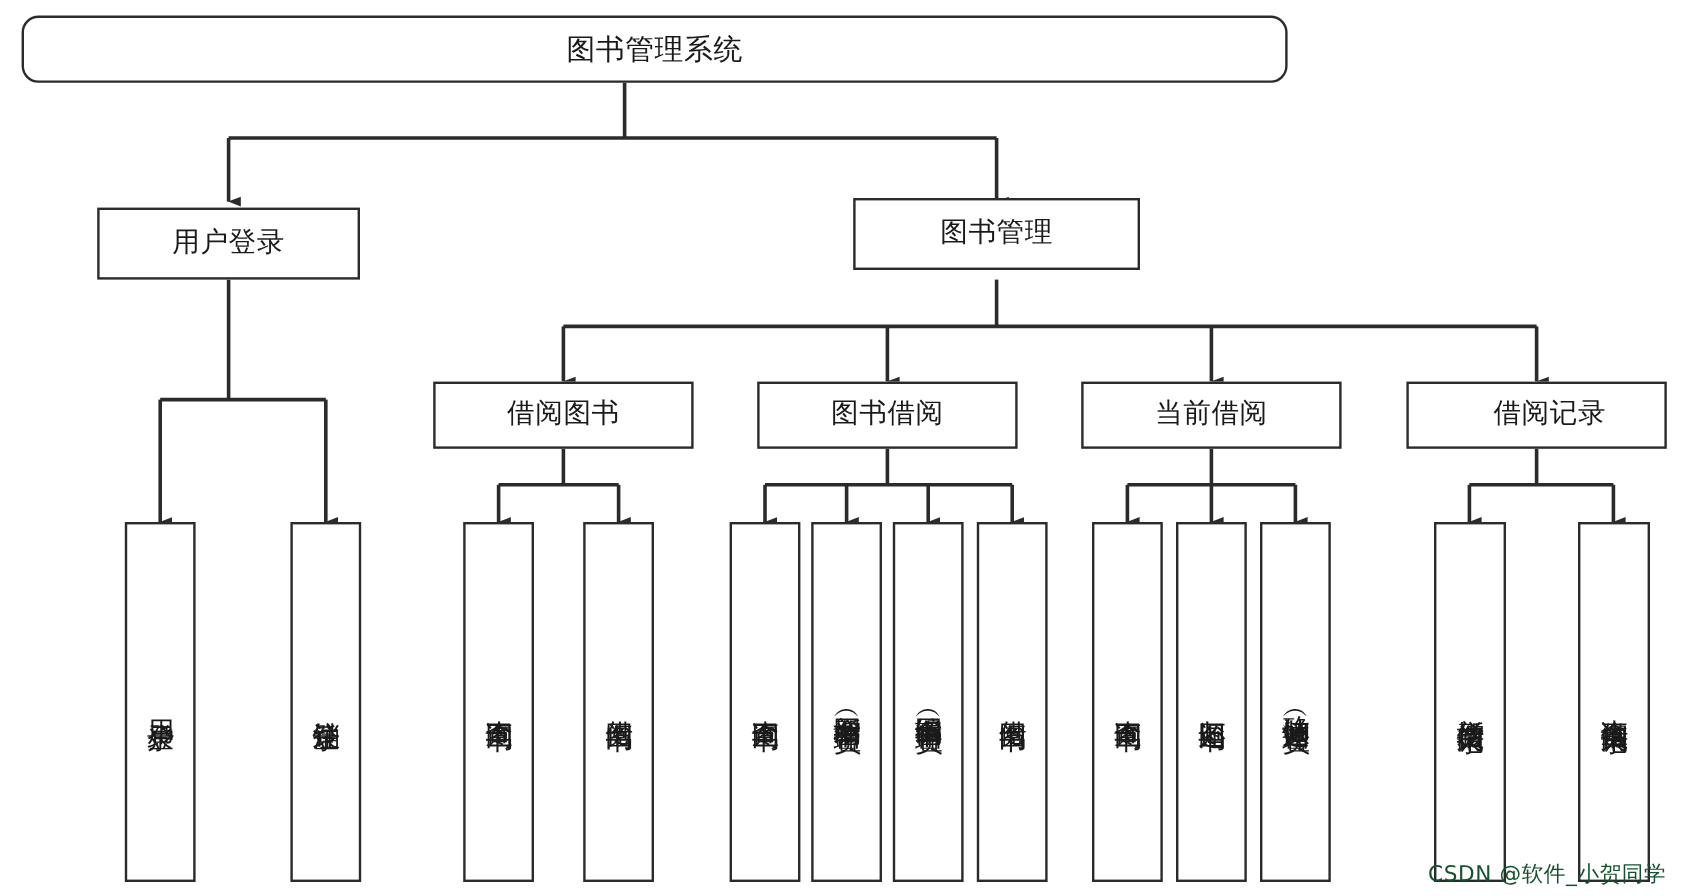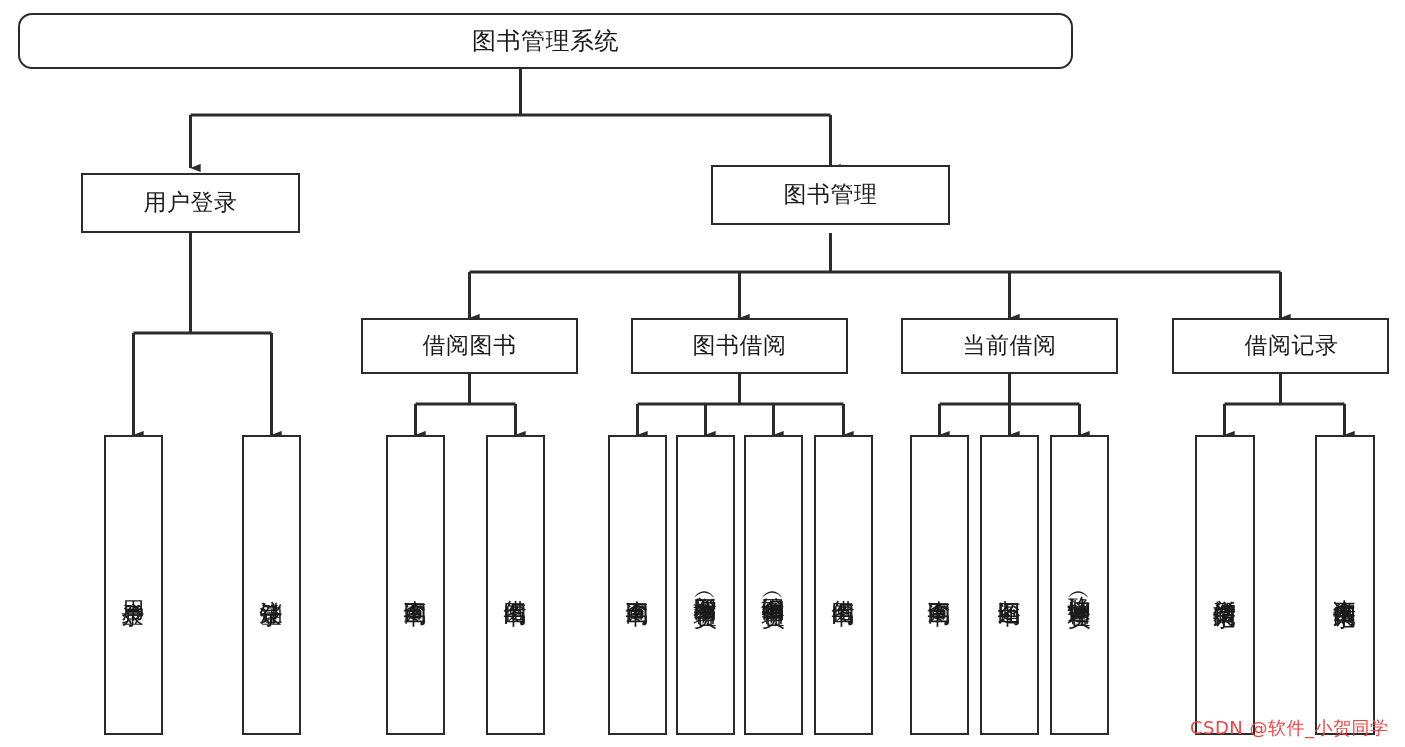--- a/index.html
+++ b/index.html
@@ -52,21 +52,21 @@
     text-orientation: upright;
     font-size: 23px;
     line-height: 1.22;
     letter-spacing: 1.5px;
     white-space: nowrap;
     text-align: center;
   }
   .watermark {
     position: absolute;
     font-size: 18px;
-    color: #ef4444;
+    color: #14532d;
     white-space: nowrap;
     pointer-events: none;
     letter-spacing: 0.5px;
   }
 </style>
 </head>
 <body>
 
 <div id="diagram-root">
 

